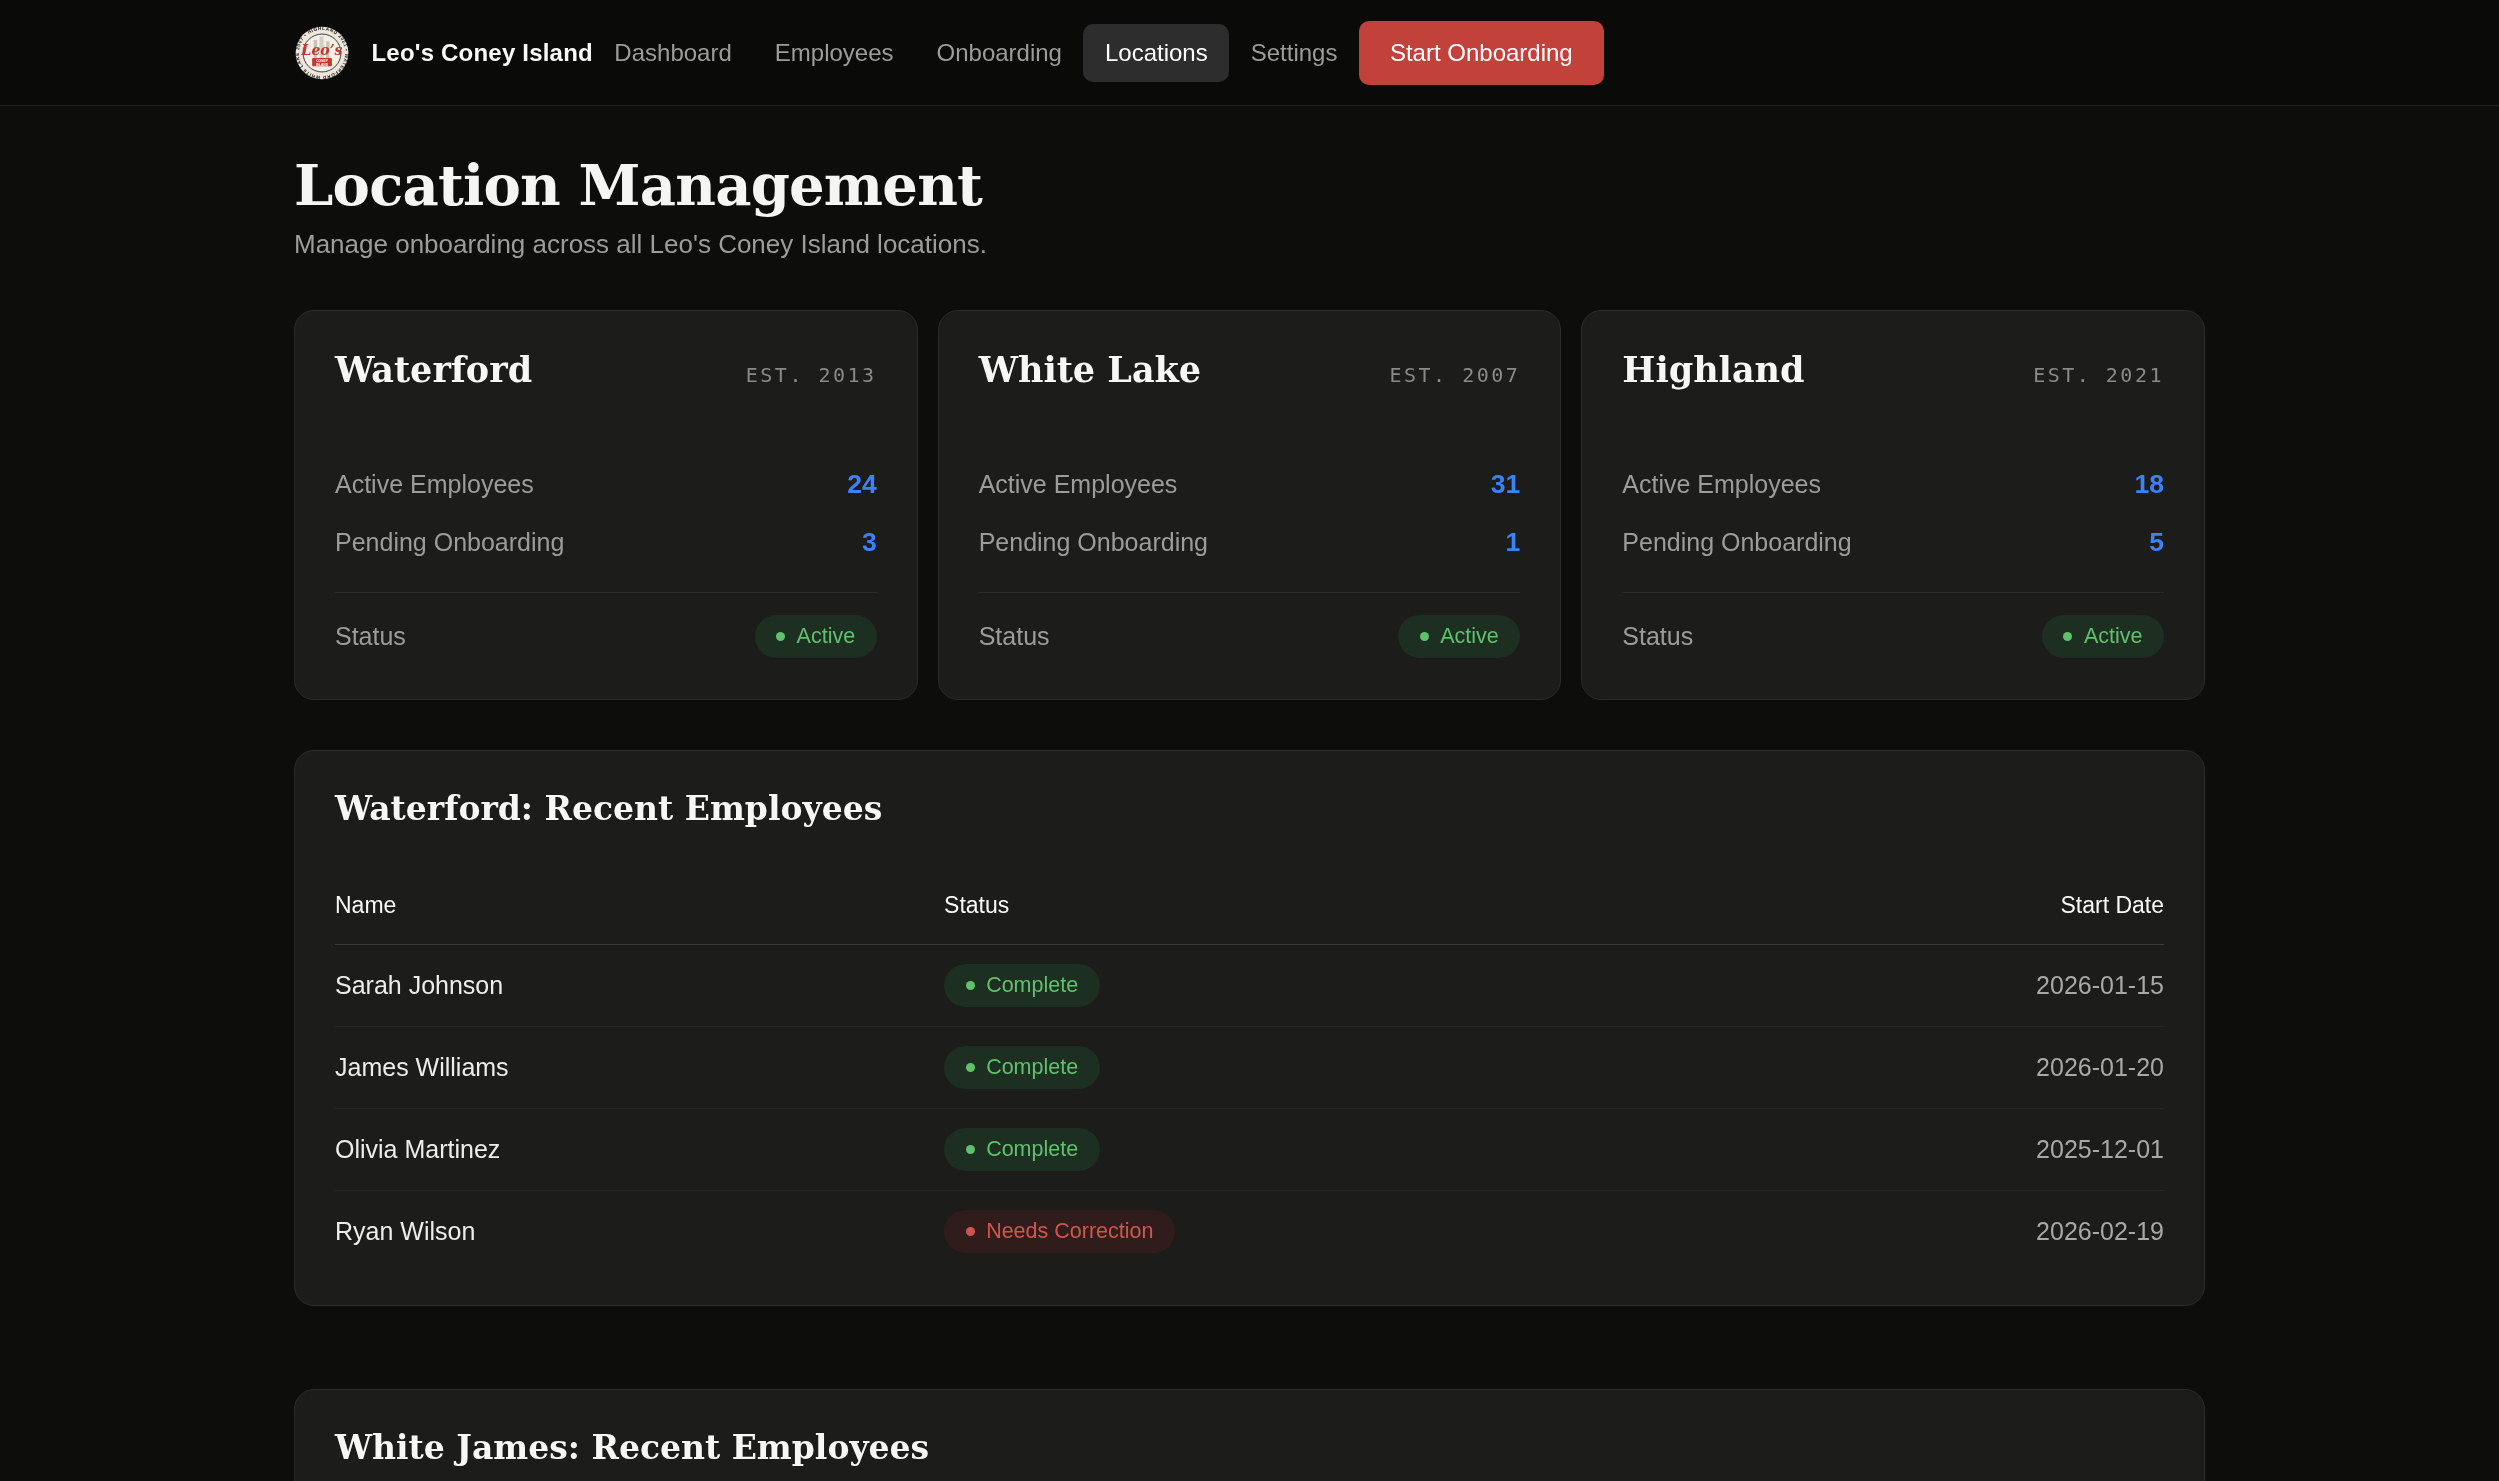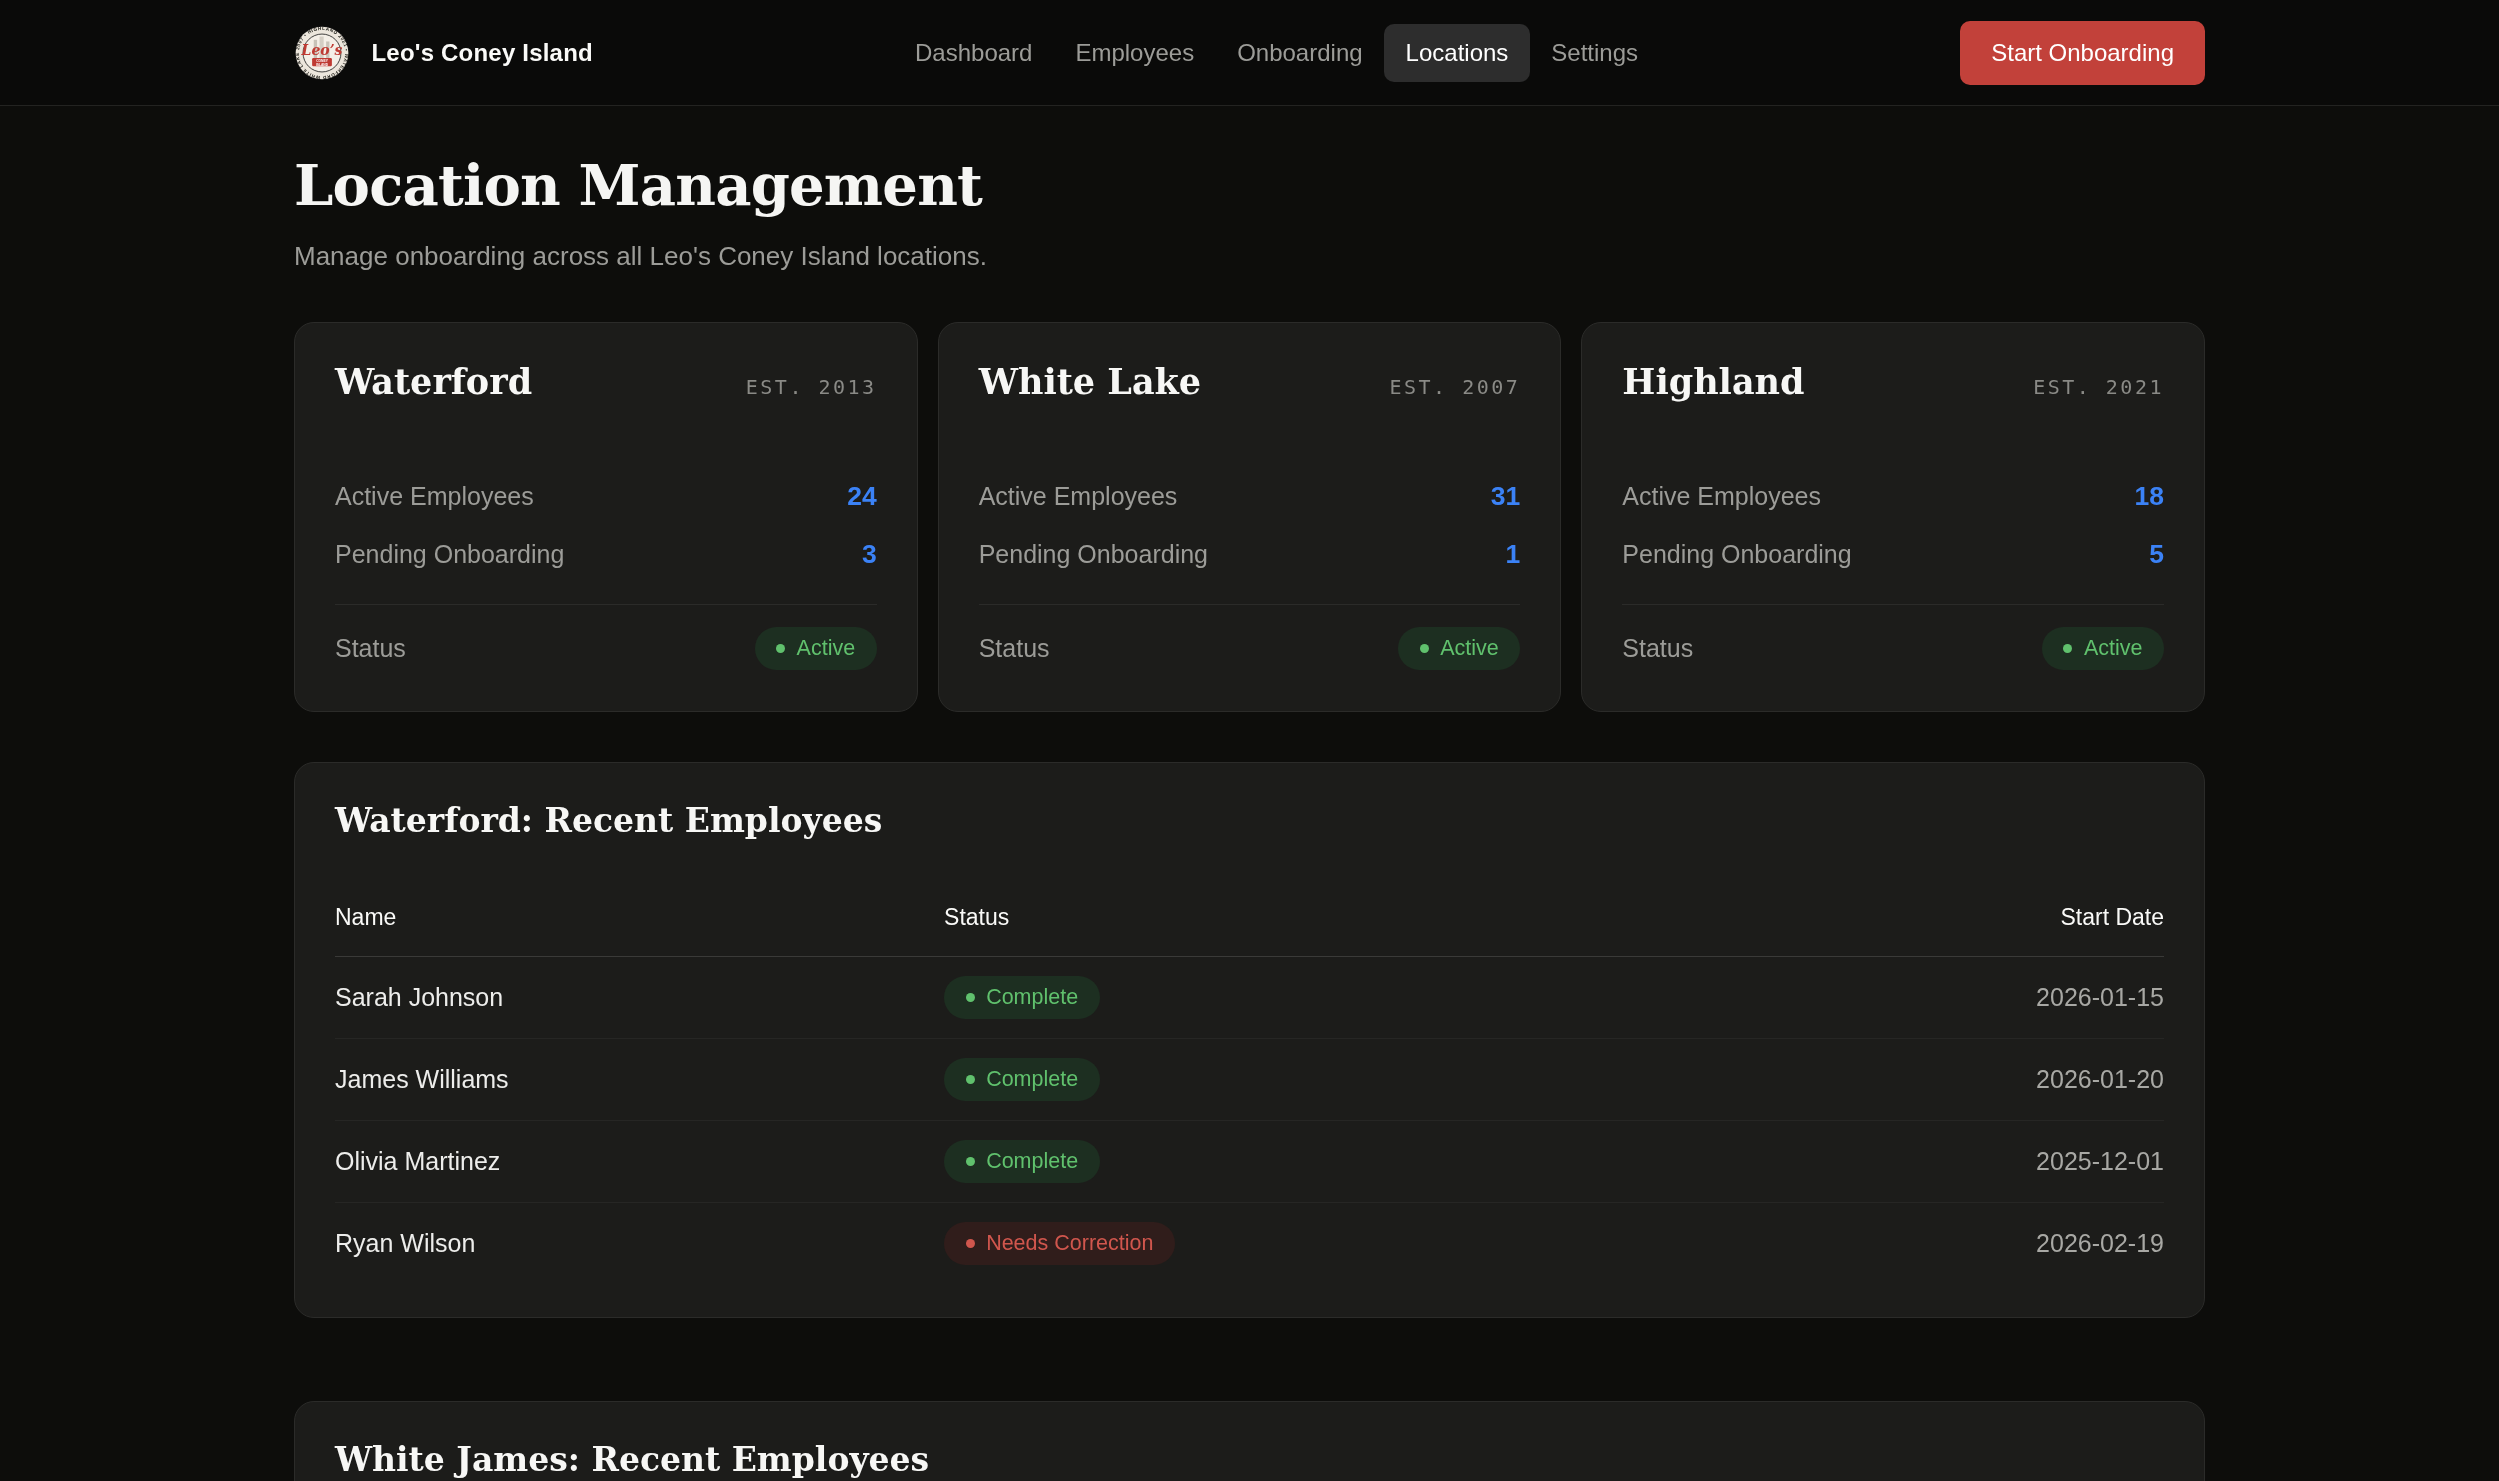--- a/index.html
+++ b/index.html
@@ -30,21 +30,21 @@
   .container{max-width:1911px;margin:0 auto;}
 
   
   header{
     background:var(--nav-bg);
     border-bottom:0.8px solid #232321;
     height:106px;
   }
   .nav-inner{
     max-width:1911px;margin:0 auto;height:100%;
-    display:flex;align-items:center;justify-content:space-between;
+    display:flex;align-items:center;justify-content:flex-start;
   }
   .brand{display:flex;align-items:center;gap:21.5px;}
   .brand-name{font-size:24px;font-weight:700;letter-spacing:0.2px;color:#fafaf8;}
   .logo{width:56px;height:56px;border-radius:50%;display:block;}
   .nav-links{display:flex;align-items:center;gap:0;}
   .nav-link{
     font-size:24px;color:var(--text-secondary);
     padding:15px 21.5px;border-radius:10px;cursor:pointer;white-space:nowrap;
   }
   .nav-link.active{background:var(--tab-active-bg);color:#ffffff;}
@@ -54,21 +54,21 @@
     font-size:24px;font-weight:500;
     padding:18px 31px;border-radius:10px;
   }
 
   
   main{padding-top:46px;}
   .page-title{
     font-family:"DejaVu Serif", serif;
     font-size:56px;font-weight:700;letter-spacing:-0.8px;color:#f5f5f3;
   }
-  .page-subtitle{margin-top:23px;font-size:26px;color:var(--text-secondary);}
+  .page-subtitle{margin-top:11px;font-size:26px;color:var(--text-secondary);}
 
   
   .cards{
     margin-top:50px;margin-bottom:50px;
     display:grid;grid-template-columns:repeat(3,1fr);gap:20px;
   }
   .loc-card{
     background:var(--card-bg);
     border:0.8px solid var(--border);
     border-radius:20px;

